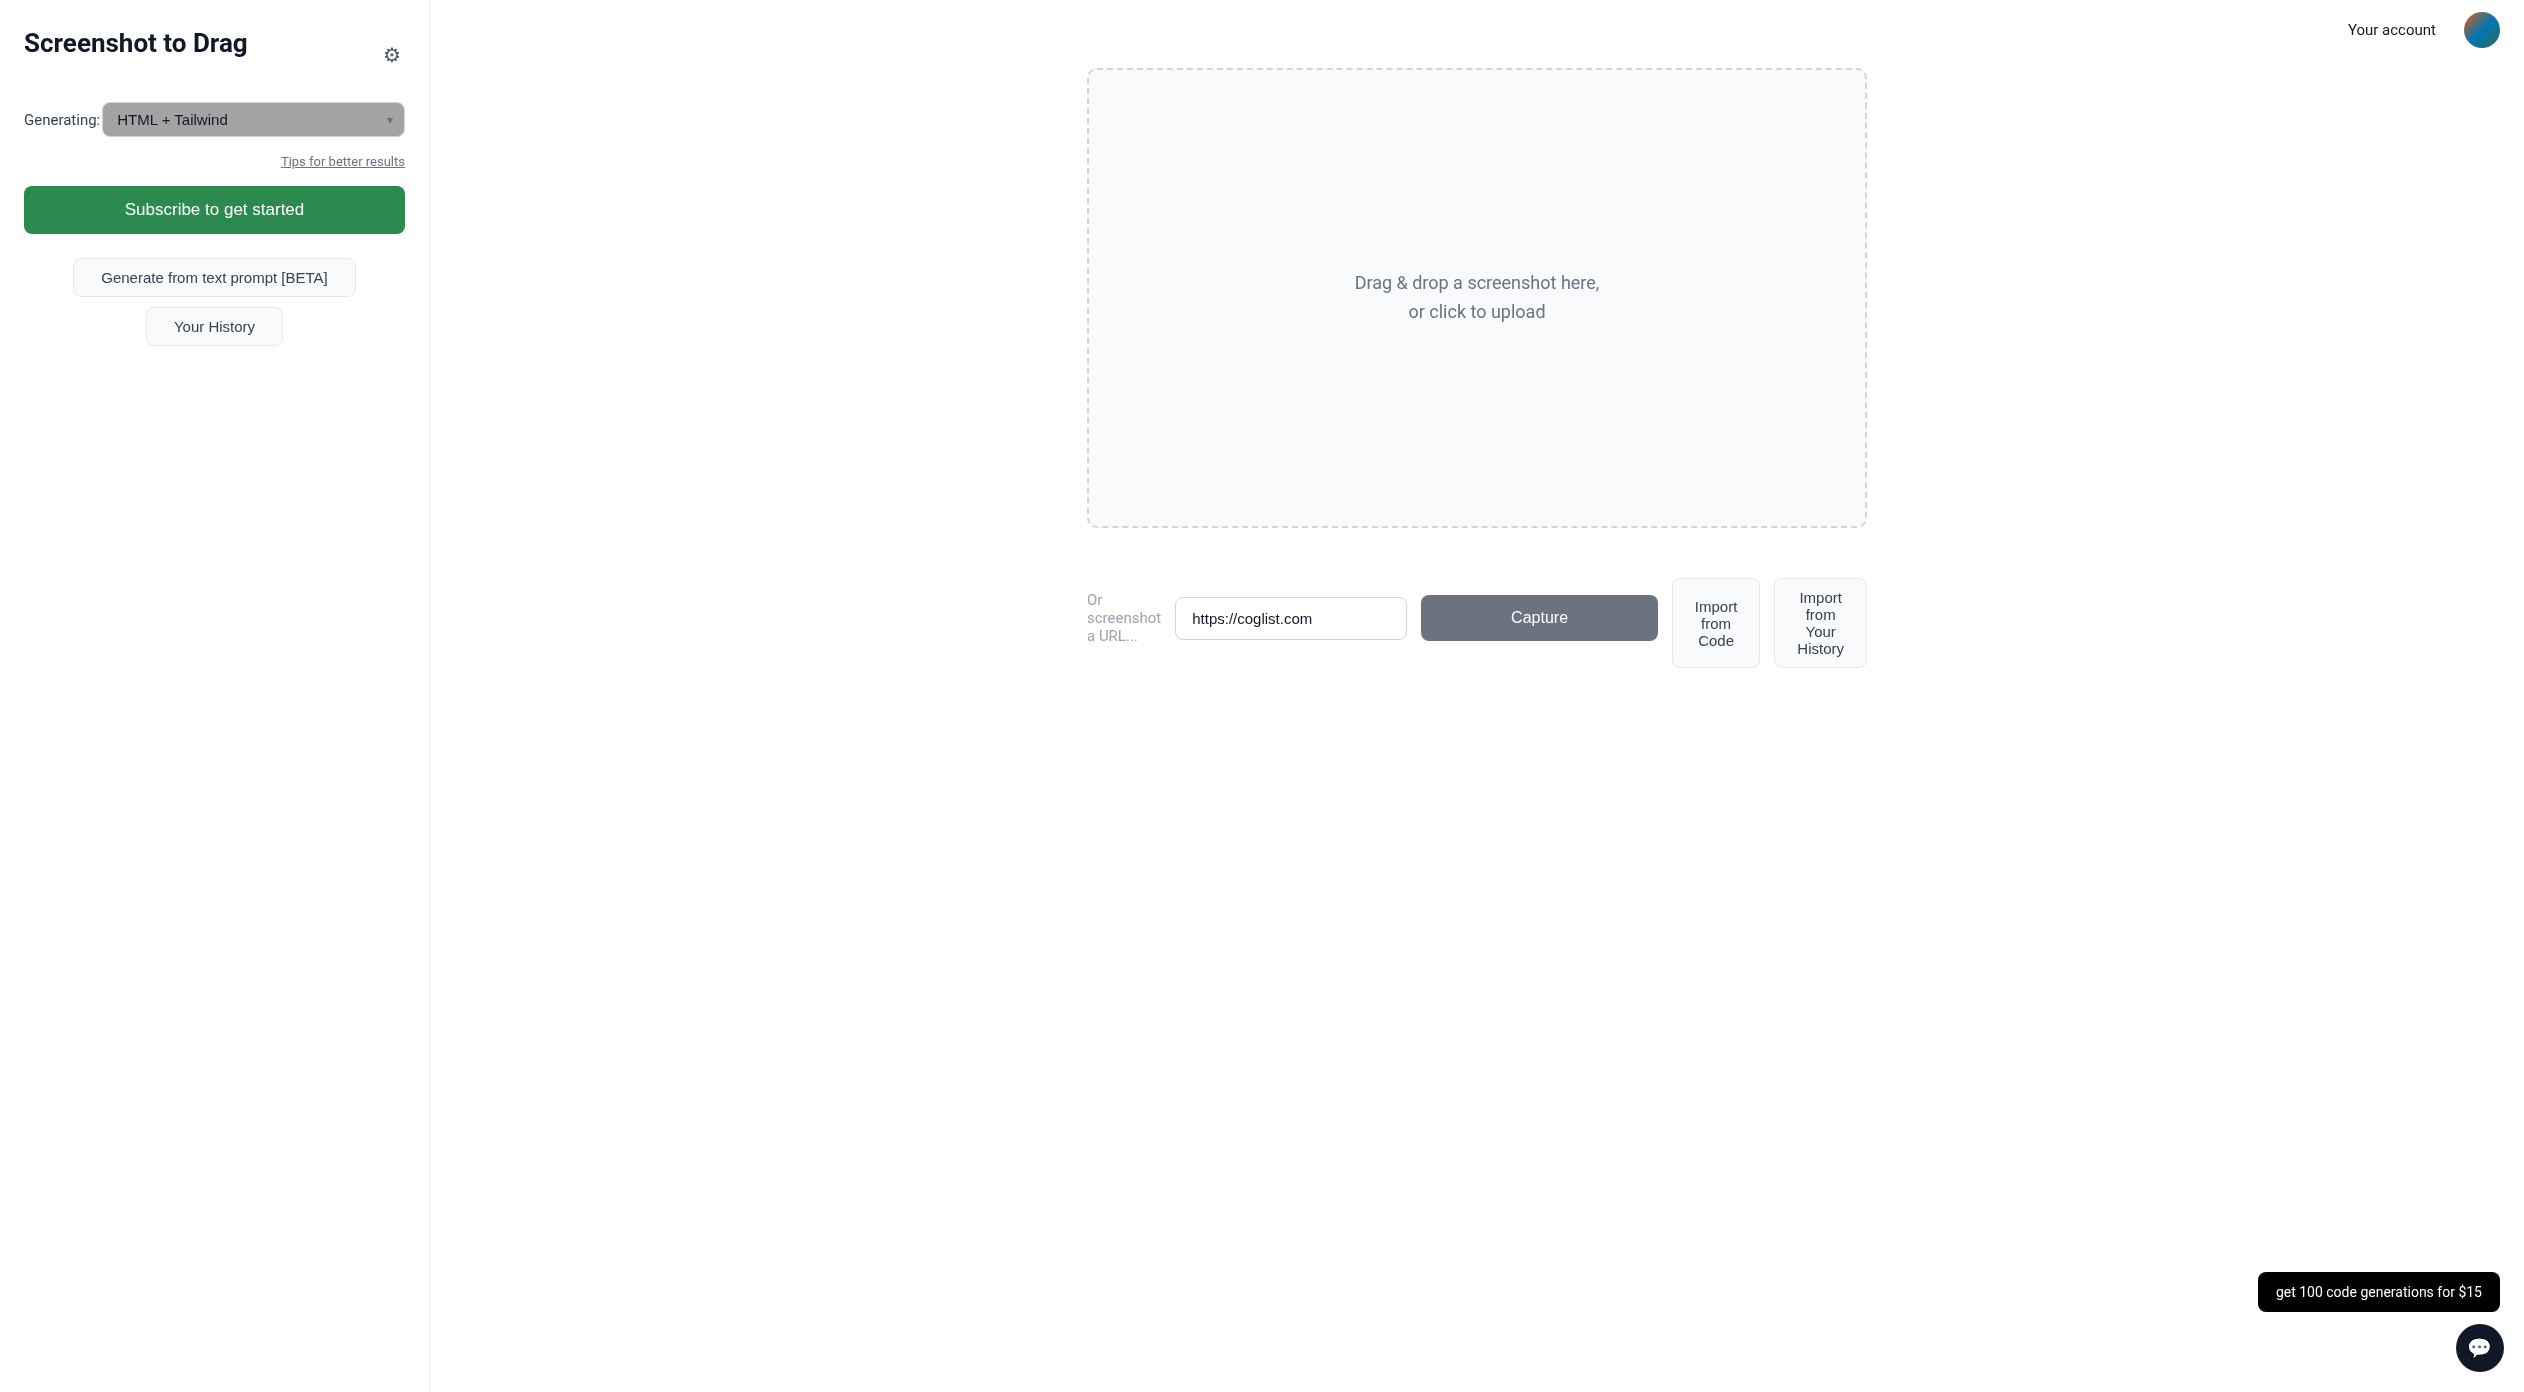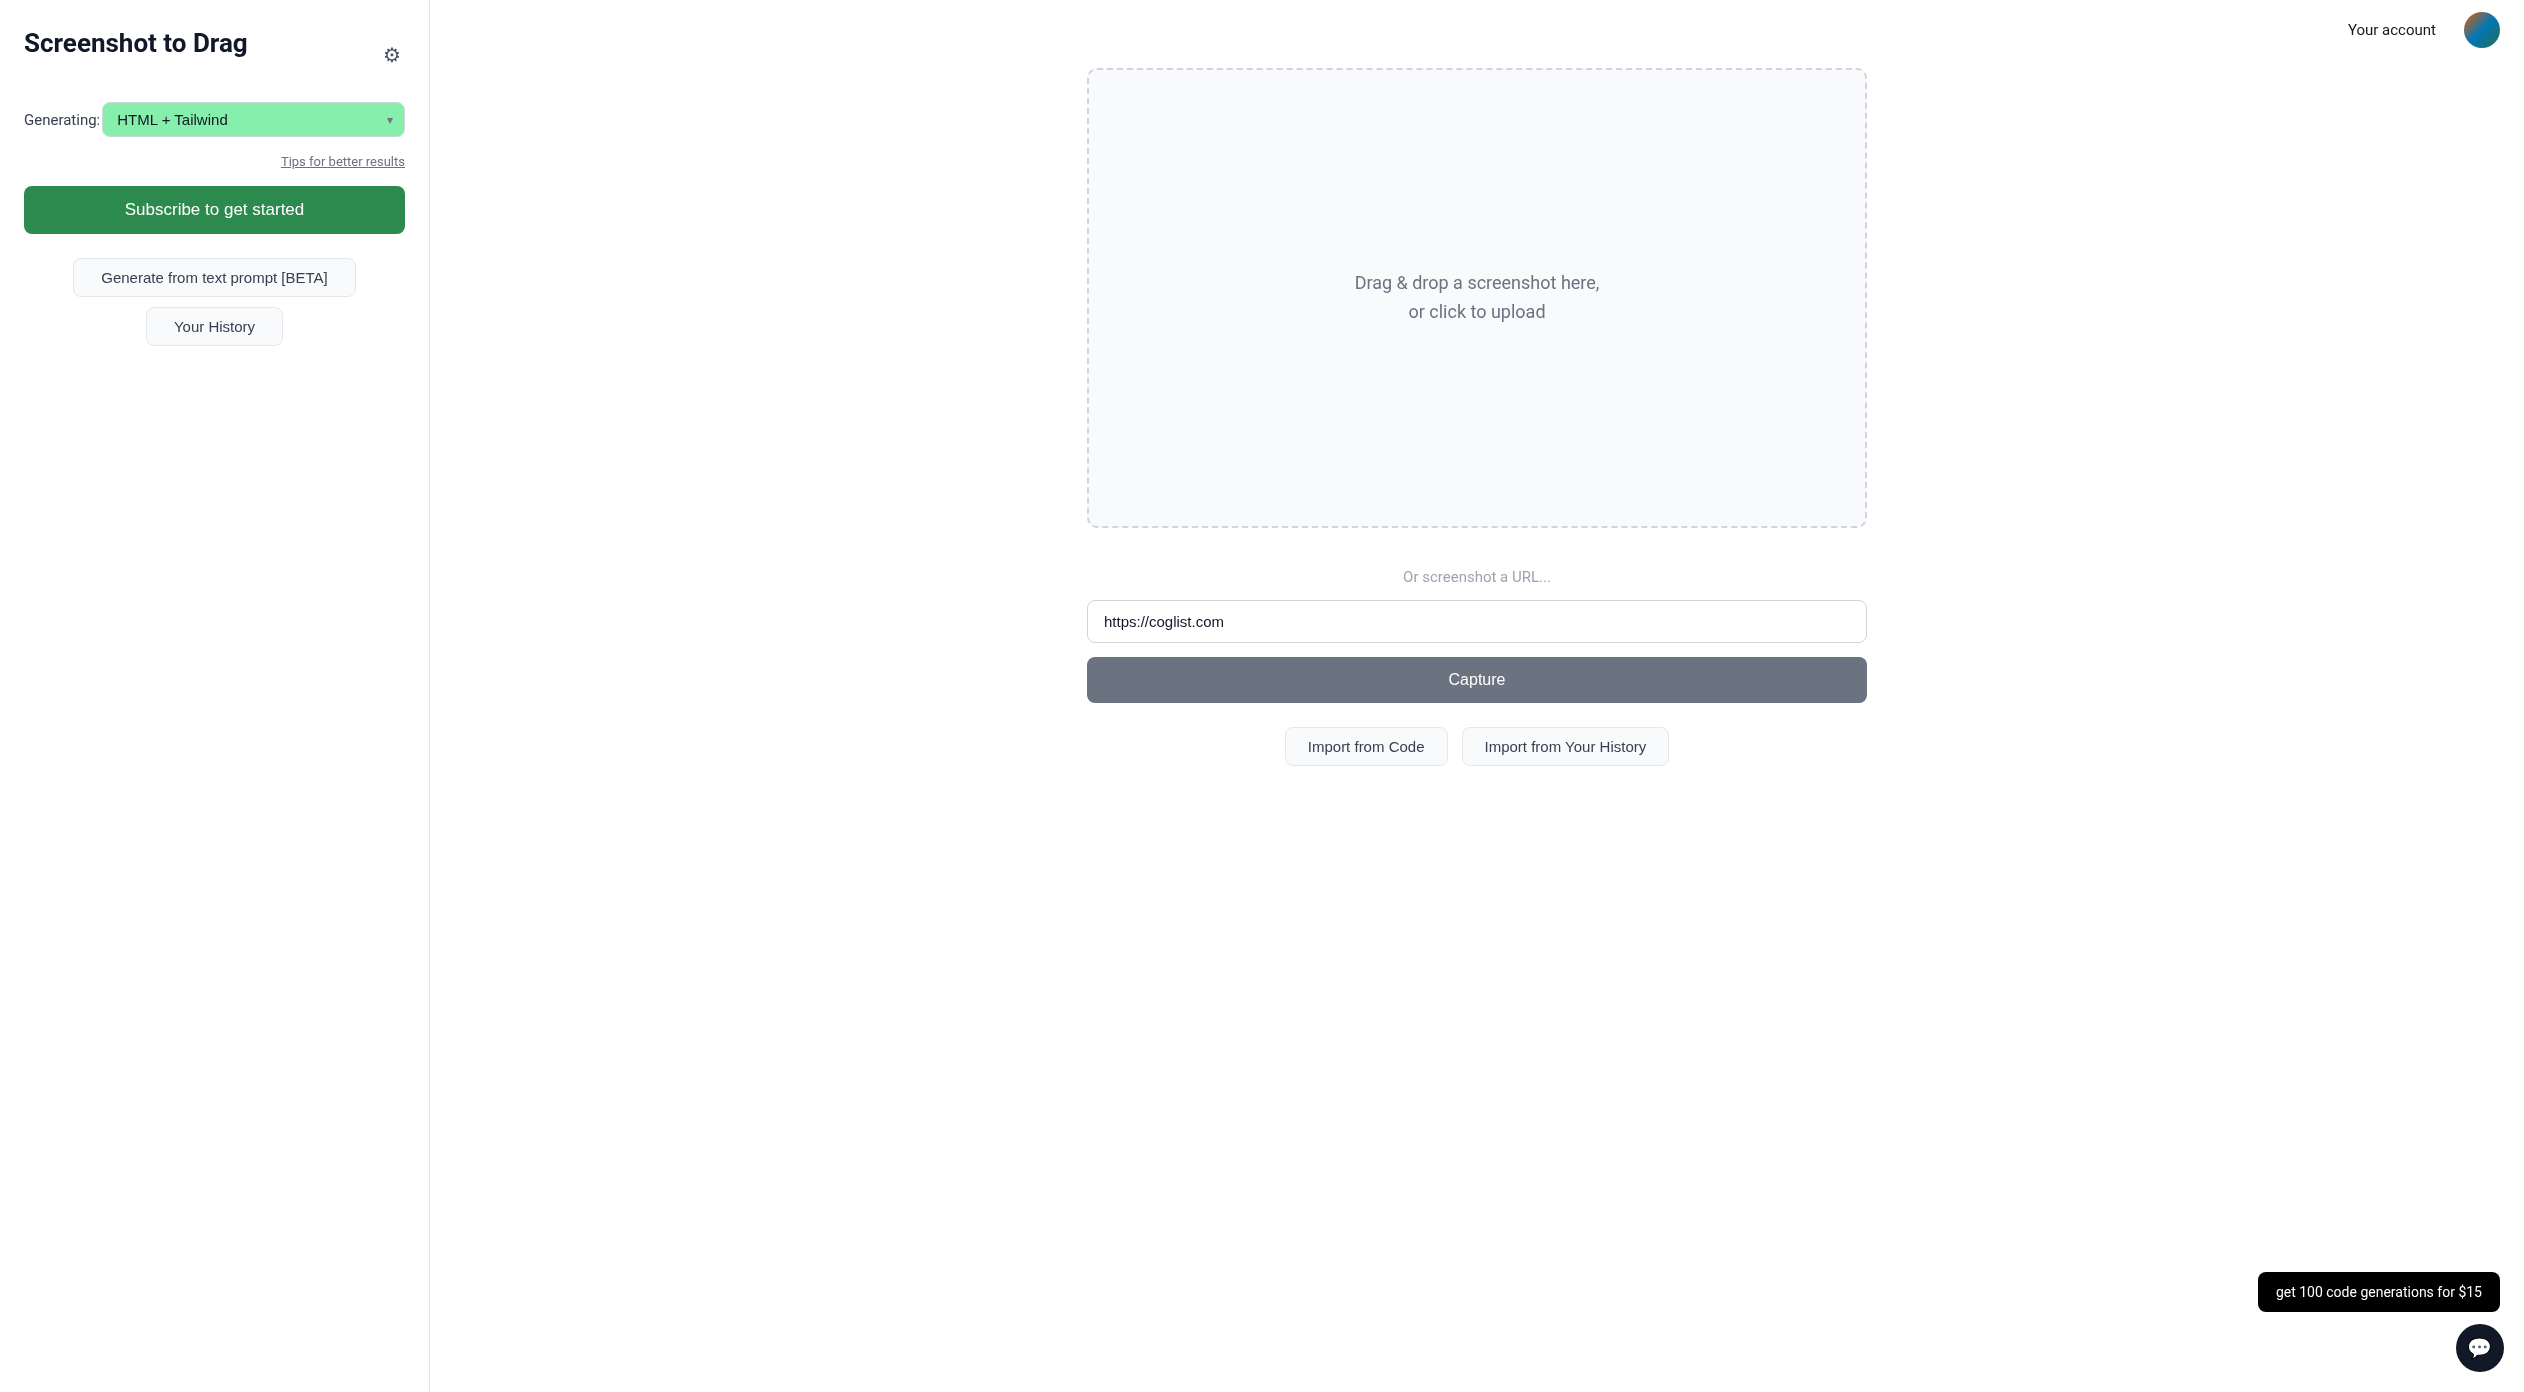--- a/index.html
+++ b/index.html
@@ -104,21 +104,21 @@
     }
 
     .framework-select {
       width: 100%;
       appearance: none;
       border: 1px solid #d1d5db;
       border-radius: 8px;
       padding: 8px 36px 8px 14px;
       font-size: 15px;
       color: #111827;
-      background: #86efac;
+      background: #a3a3a3;
       cursor: pointer;
     }
 
     .select-arrow {
       position: absolute;
       right: 12px;
       top: 50%;
       transform: translateY(-50%);
       pointer-events: none;
       color: #6b7280;
@@ -198,21 +198,21 @@
       text-align: center;
       font-size: 18px;
       color: #6b7280;
       line-height: 1.6;
     }
 
     .url-section {
       width: 780px;
       max-width: 100%;
       display: flex;
-      flex-direction: column;
+      flex-direction: row;
       align-items: center;
       gap: 14px;
     }
 
     .url-label {
       font-size: 15px;
       color: #9ca3af;
     }
 
     .url-input {

